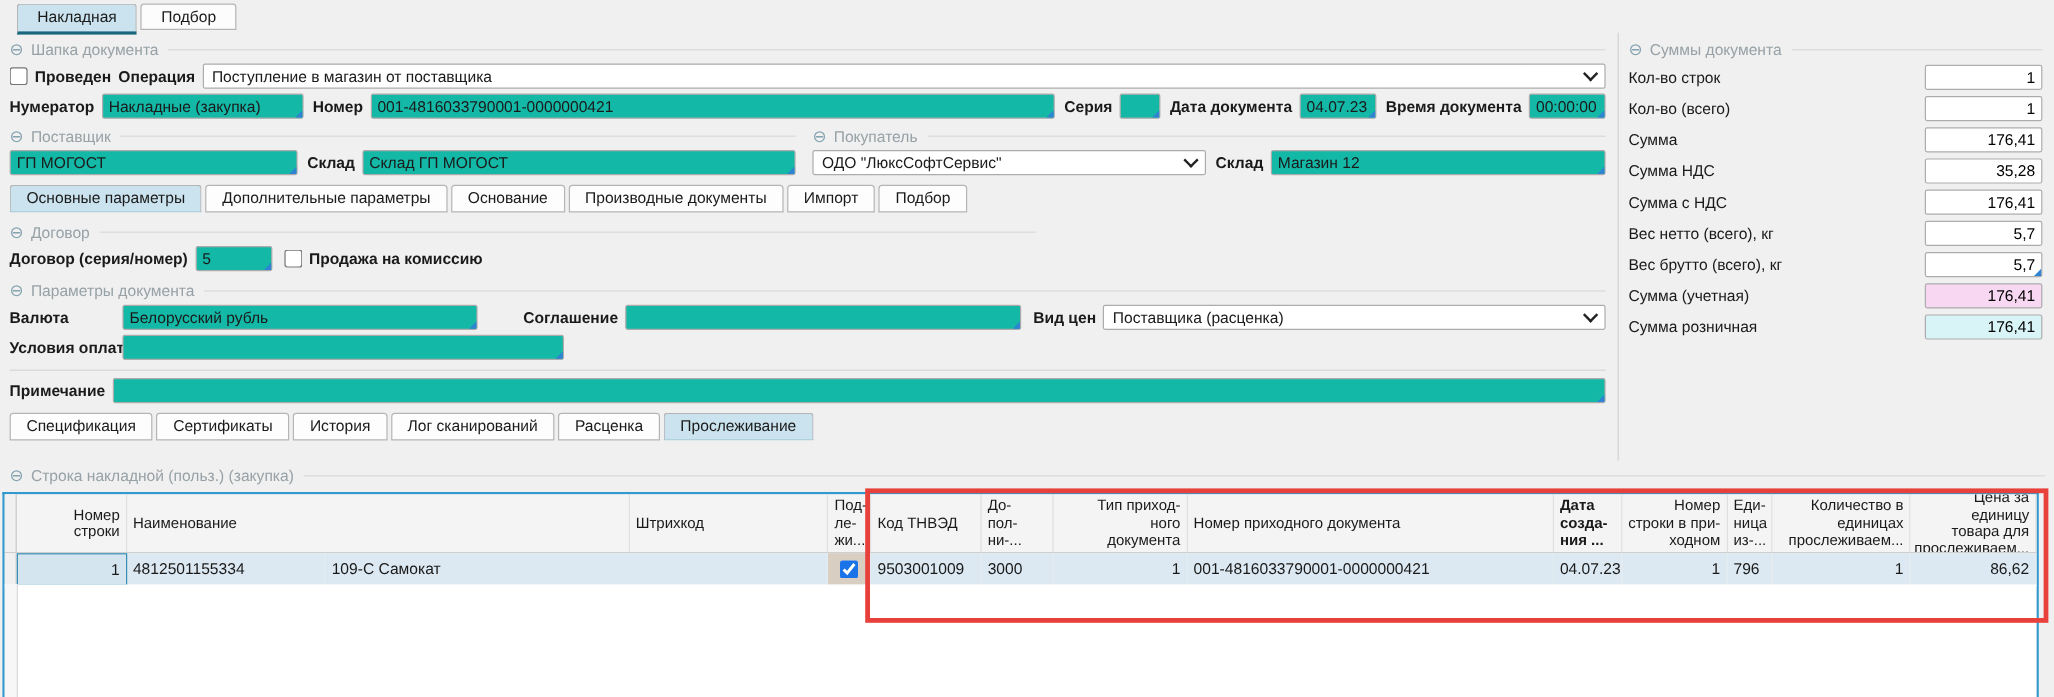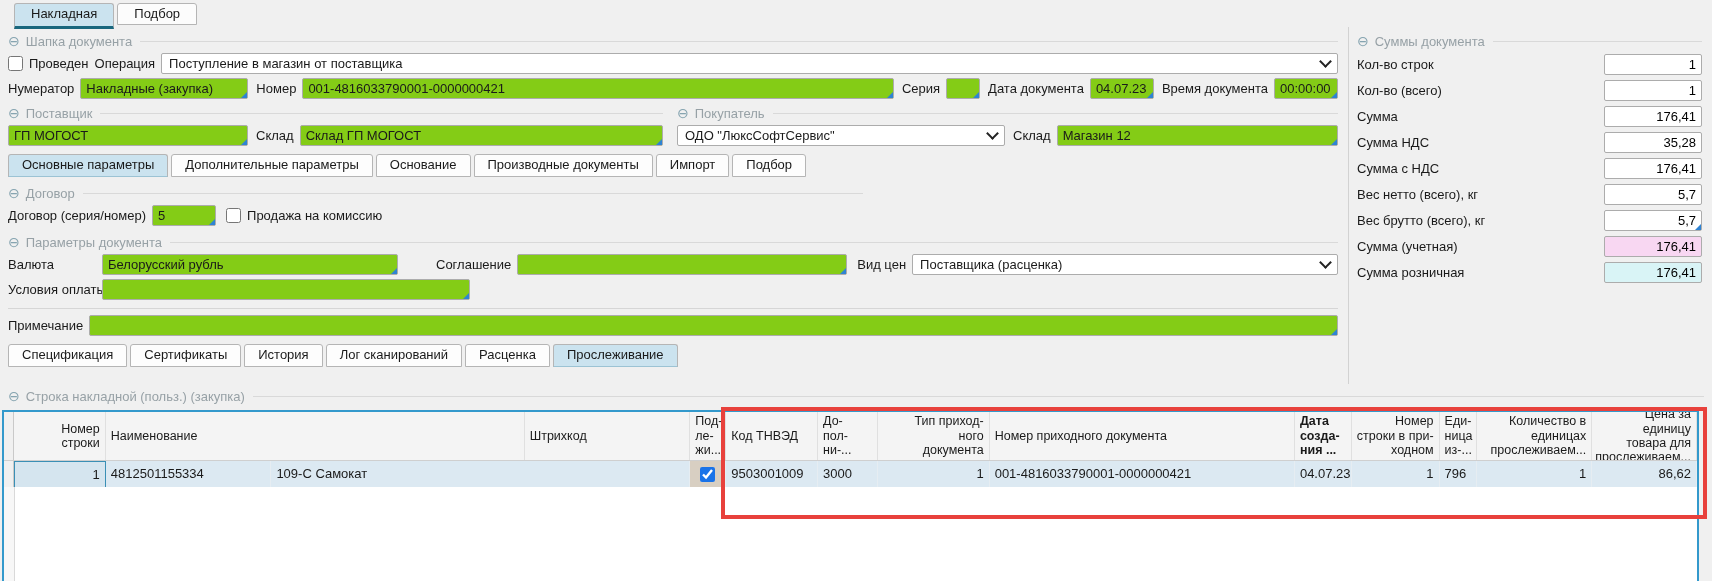--- a/index.html
+++ b/index.html
@@ -16,24 +16,24 @@
   .leftcol{width:1348px;box-sizing:border-box;padding:4px 10px 0 8px;}
   .rightpanel{flex:1;box-sizing:border-box;border-left:1px solid #d2d2d2;padding:4px 10px 0 8px;height:380px;}
 
   
   .ghead{display:flex;align-items:center;color:#97a1a6;height:16px;}
   .gicon{color:#86a4b0;font-size:14px;line-height:14px;margin-right:6px;cursor:default;}
   .gline{flex:1;border-top:1px solid #d9d9d9;margin-left:8px;}
 
   
   .frow{display:flex;align-items:center;margin-top:4px;}
-  .lbl{margin:0 6px 0 0;white-space:nowrap;}
+  .lbl{margin:0 6px 0 0;white-space:nowrap;font-weight:bold;}
   .fw{position:relative;display:inline-flex;}
   .fw input{width:100%;}
-  input.txt{height:21px;border:1px solid #acacac;border-radius:2px;padding:0 5px;font:inherit;background:#84cc16;box-sizing:border-box;outline:none;color:#1a1a1a;}
+  input.txt{height:21px;border:1px solid #acacac;border-radius:2px;padding:0 5px;font:inherit;background:#14b8a6;box-sizing:border-box;outline:none;color:#1a1a1a;}
   .fold::after{content:"";position:absolute;right:1px;bottom:1px;width:0;height:0;border-left:6px solid transparent;border-bottom:6px solid #2f83d3;}
   .combo{display:flex;align-items:center;justify-content:space-between;height:21px;border:1px solid #acacac;border-radius:2px;background:#fff;padding:0 7px;box-sizing:border-box;cursor:default;}
   .chev{width:7px;height:7px;border-right:2px solid #222;border-bottom:2px solid #222;transform:rotate(45deg);margin-top:-4px;flex:0 0 auto;}
   input[type=checkbox]{width:15px;height:15px;accent-color:#1a73e8;margin:0 6px 0 0;flex:0 0 auto;}
   .hdivider{border-top:1px solid #d6d6d6;margin-top:8px;}
 
   
   .subtabs{display:flex;gap:3px;margin-top:8px;}
   .stab{height:21px;line-height:20px;padding:0 13px;border:1px solid #b5b5b5;border-radius:3px 3px 0 0;background:#fdfdfd;cursor:default;white-space:nowrap;}
   .stab.active{background:#cbe3ef;border-bottom-color:#9cc3d4;}

